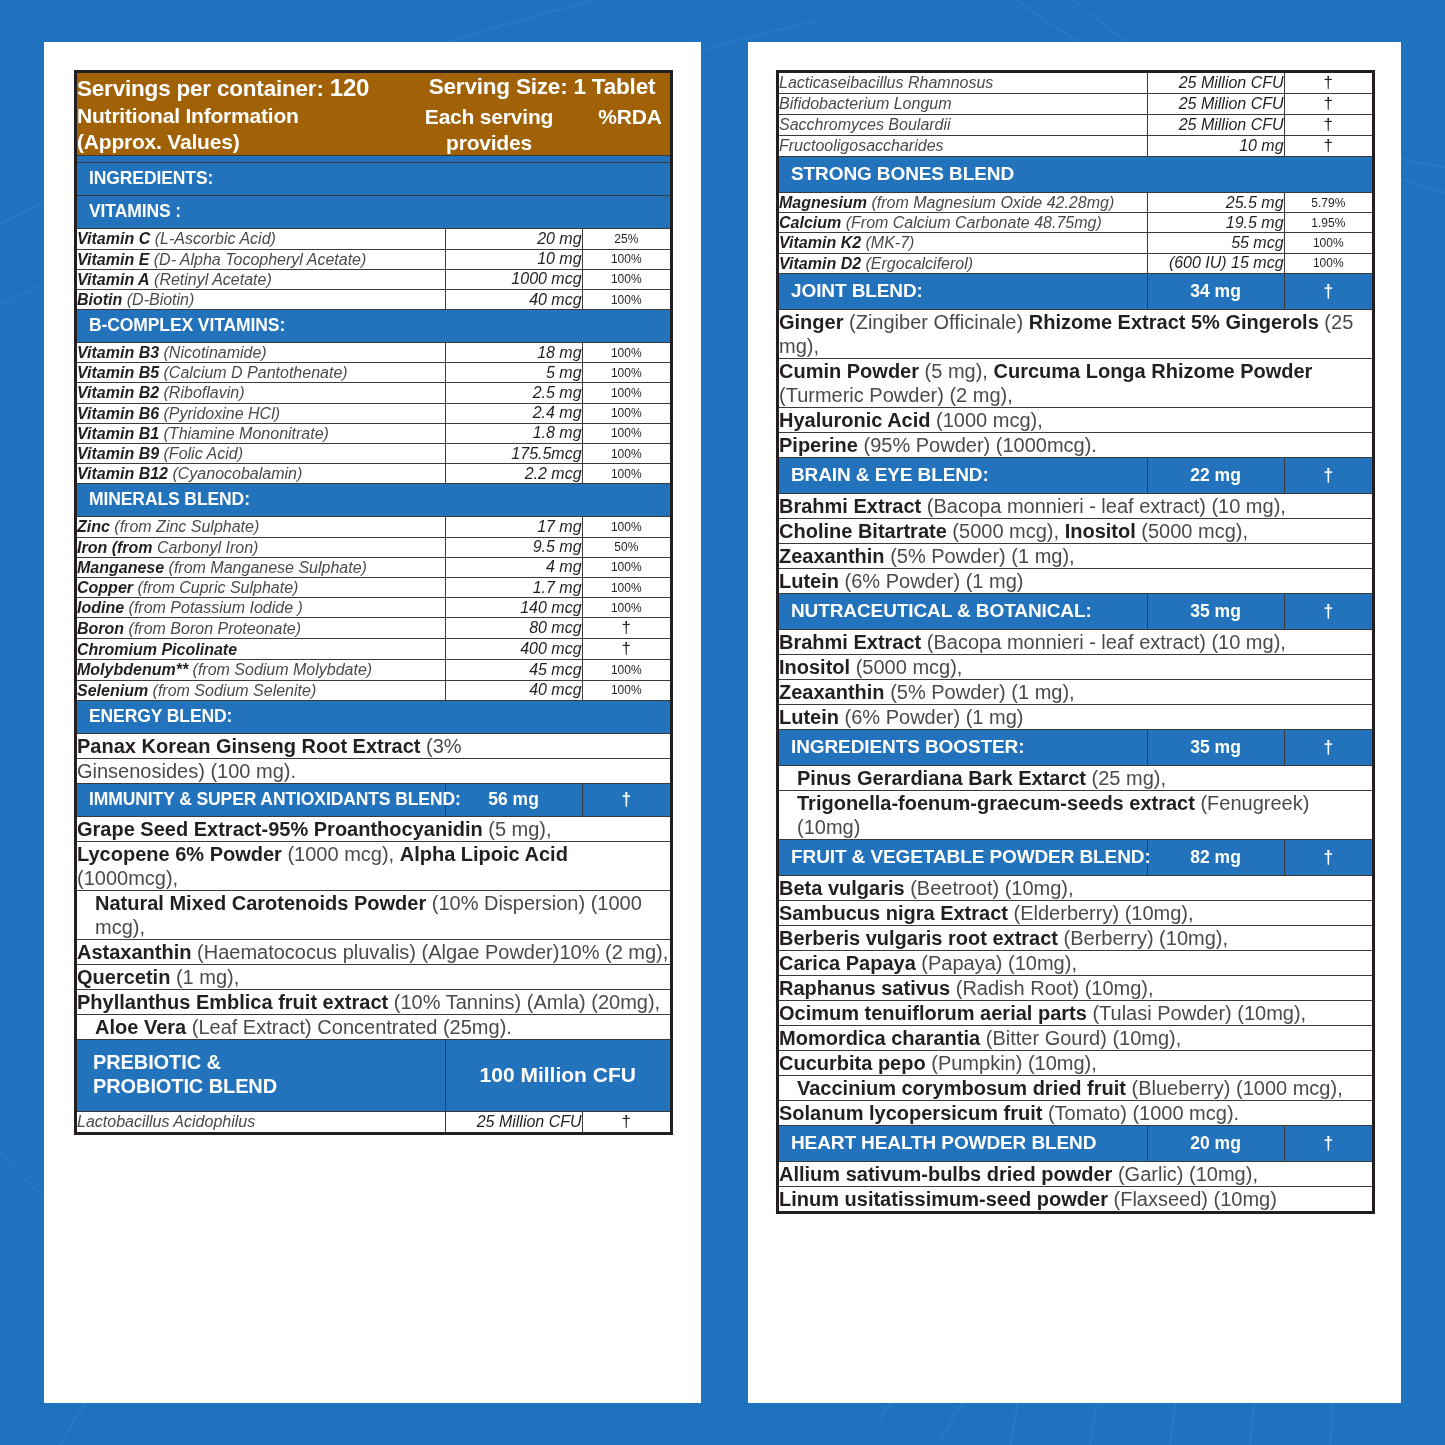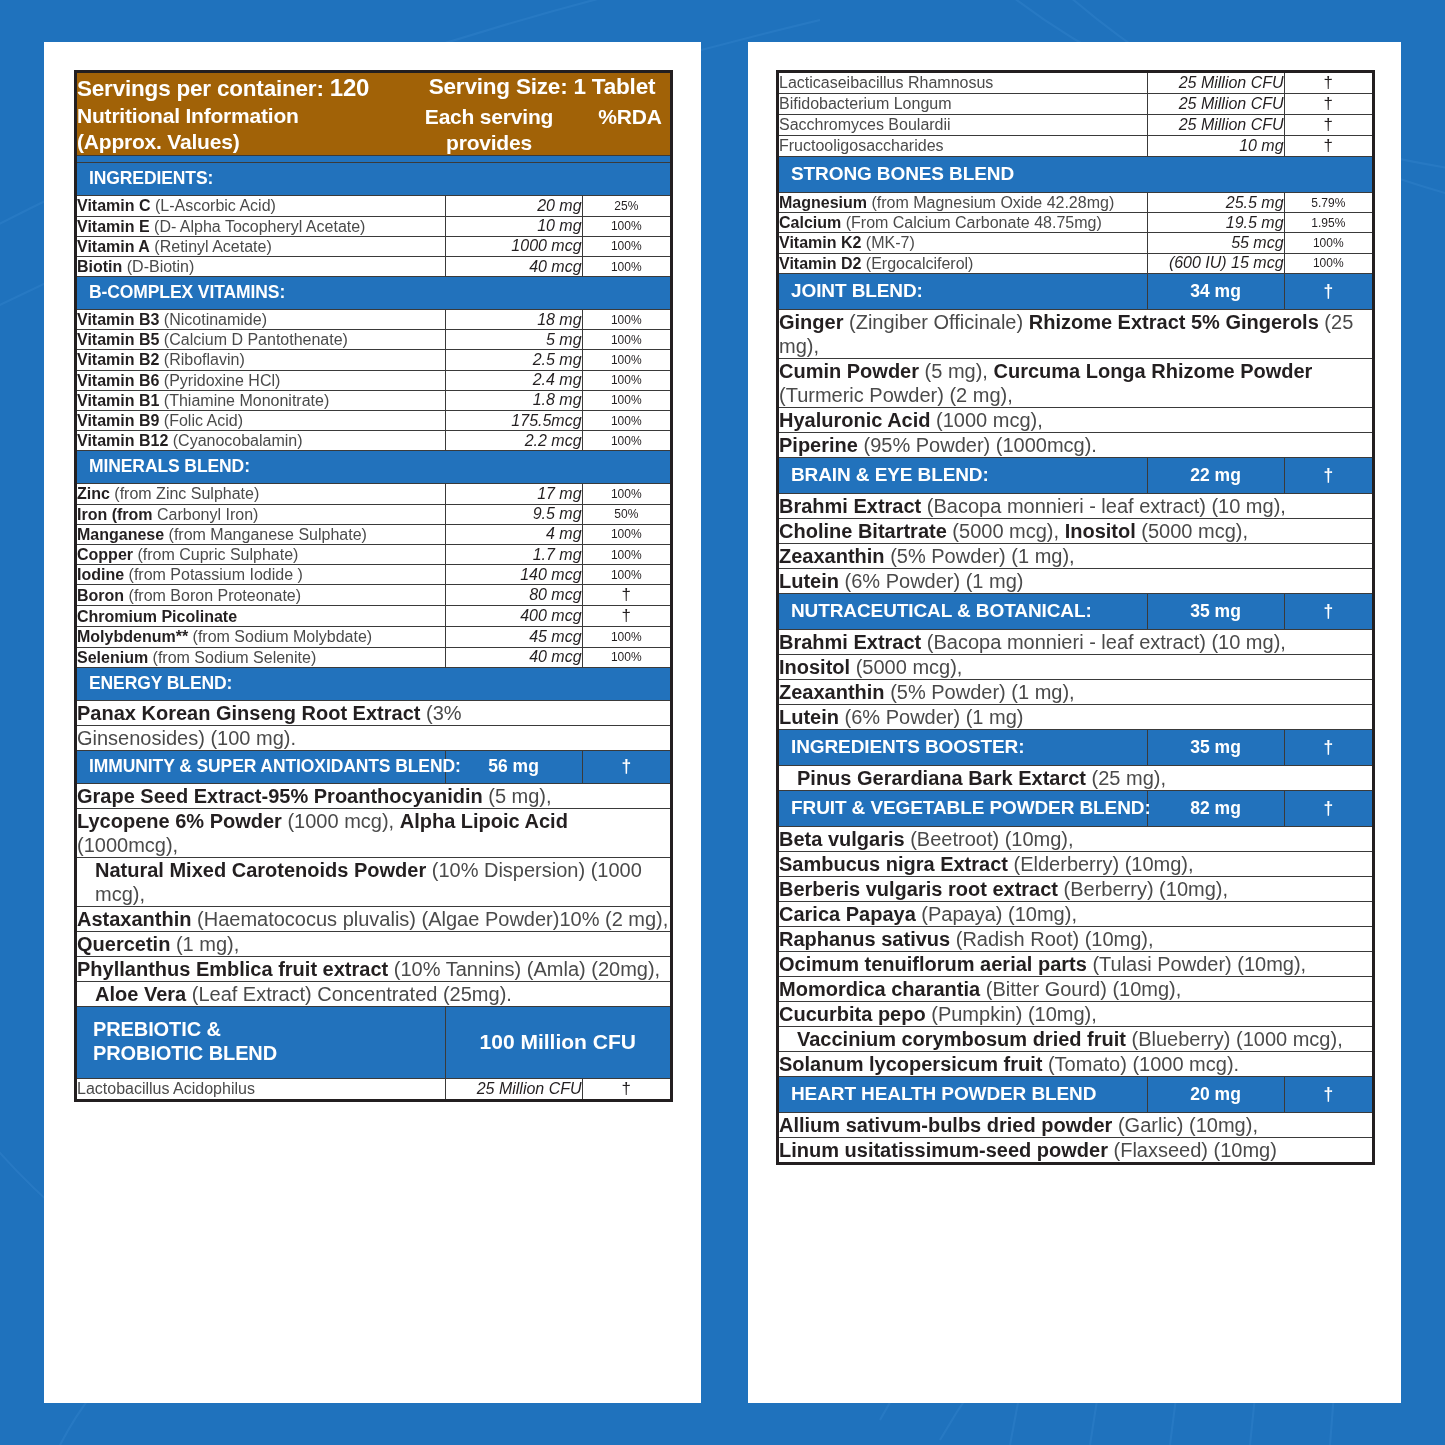--- a/index.html
+++ b/index.html
@@ -135,20 +135,21 @@
     white-space: pre-line;
   }
   .band-2line .band-amt { font-size: 21px; text-align: center; }
 
   
   .nm {
     font-size: 16px;
     color: #231f20;
     padding: 7px 4px 8px 12px;
     line-height: 1.2;
+    font-style: italic;
   }
   .nm b { font-weight: bold; }
   .nm .lt { font-weight: normal; color: #4a4a4a; }
   .amt {
     font-size: 16px;
     color: #231f20;
     text-align: right;
     padding: 7px 16px 8px 2px;
     white-space: nowrap;
     font-style: italic;
@@ -233,20 +234,23 @@
           </td>
         </tr>
         <tr>
           <td colspan="3" class="hdr-rule"></td>
         </tr>
 
         <tr class="band">
           <td colspan="3" class="band-label">INGREDIENTS:</td>
         </tr>
 
+        <tr class="band">
+          <td colspan="3" class="band-label">VITAMINS :</td>
+        </tr>
 
         </tbody>
         <tbody id="rows-vitamins">
           <tr>
             <td class="nm"><span><b>Vitamin C</b><span class="lt"> (L-Ascorbic Acid)</span></span></td>
             <td class="amt">20 mg</td>
             <td class="rda">25%</td>
           </tr>
           <tr>
             <td class="nm"><span><b>Vitamin E</b><span class="lt"> (D- Alpha Tocopheryl Acetate)</span></span></td>
@@ -554,20 +558,23 @@
           <tr class="band big-band">
           <td class="band-label">INGREDIENTS BOOSTER:</td>
           <td class="band-amt">35 mg</td>
           <td class="band-rda">†</td>
         </tr>
         </tbody>
         <tbody id="rows-testo">
           <tr>
             <td class="wide indent" colspan="3"><span><b>Pinus Gerardiana Bark Extarct</b><span class="lt"> (25 mg),</span></span></td>
           </tr>
+          <tr>
+            <td class="wide indent" colspan="3"><span><b>Trigonella-foenum-graecum-seeds extract</b><span class="lt"> (Fenugreek) (10mg)</span></span></td>
+          </tr>
         </tbody>
 
         <tbody>
           <tr class="band big-band">
           <td class="band-label">FRUIT &amp; VEGETABLE POWDER BLEND:</td>
           <td class="band-amt">82 mg</td>
           <td class="band-rda">†</td>
         </tr>
         </tbody>
         <tbody id="rows-fruit">

